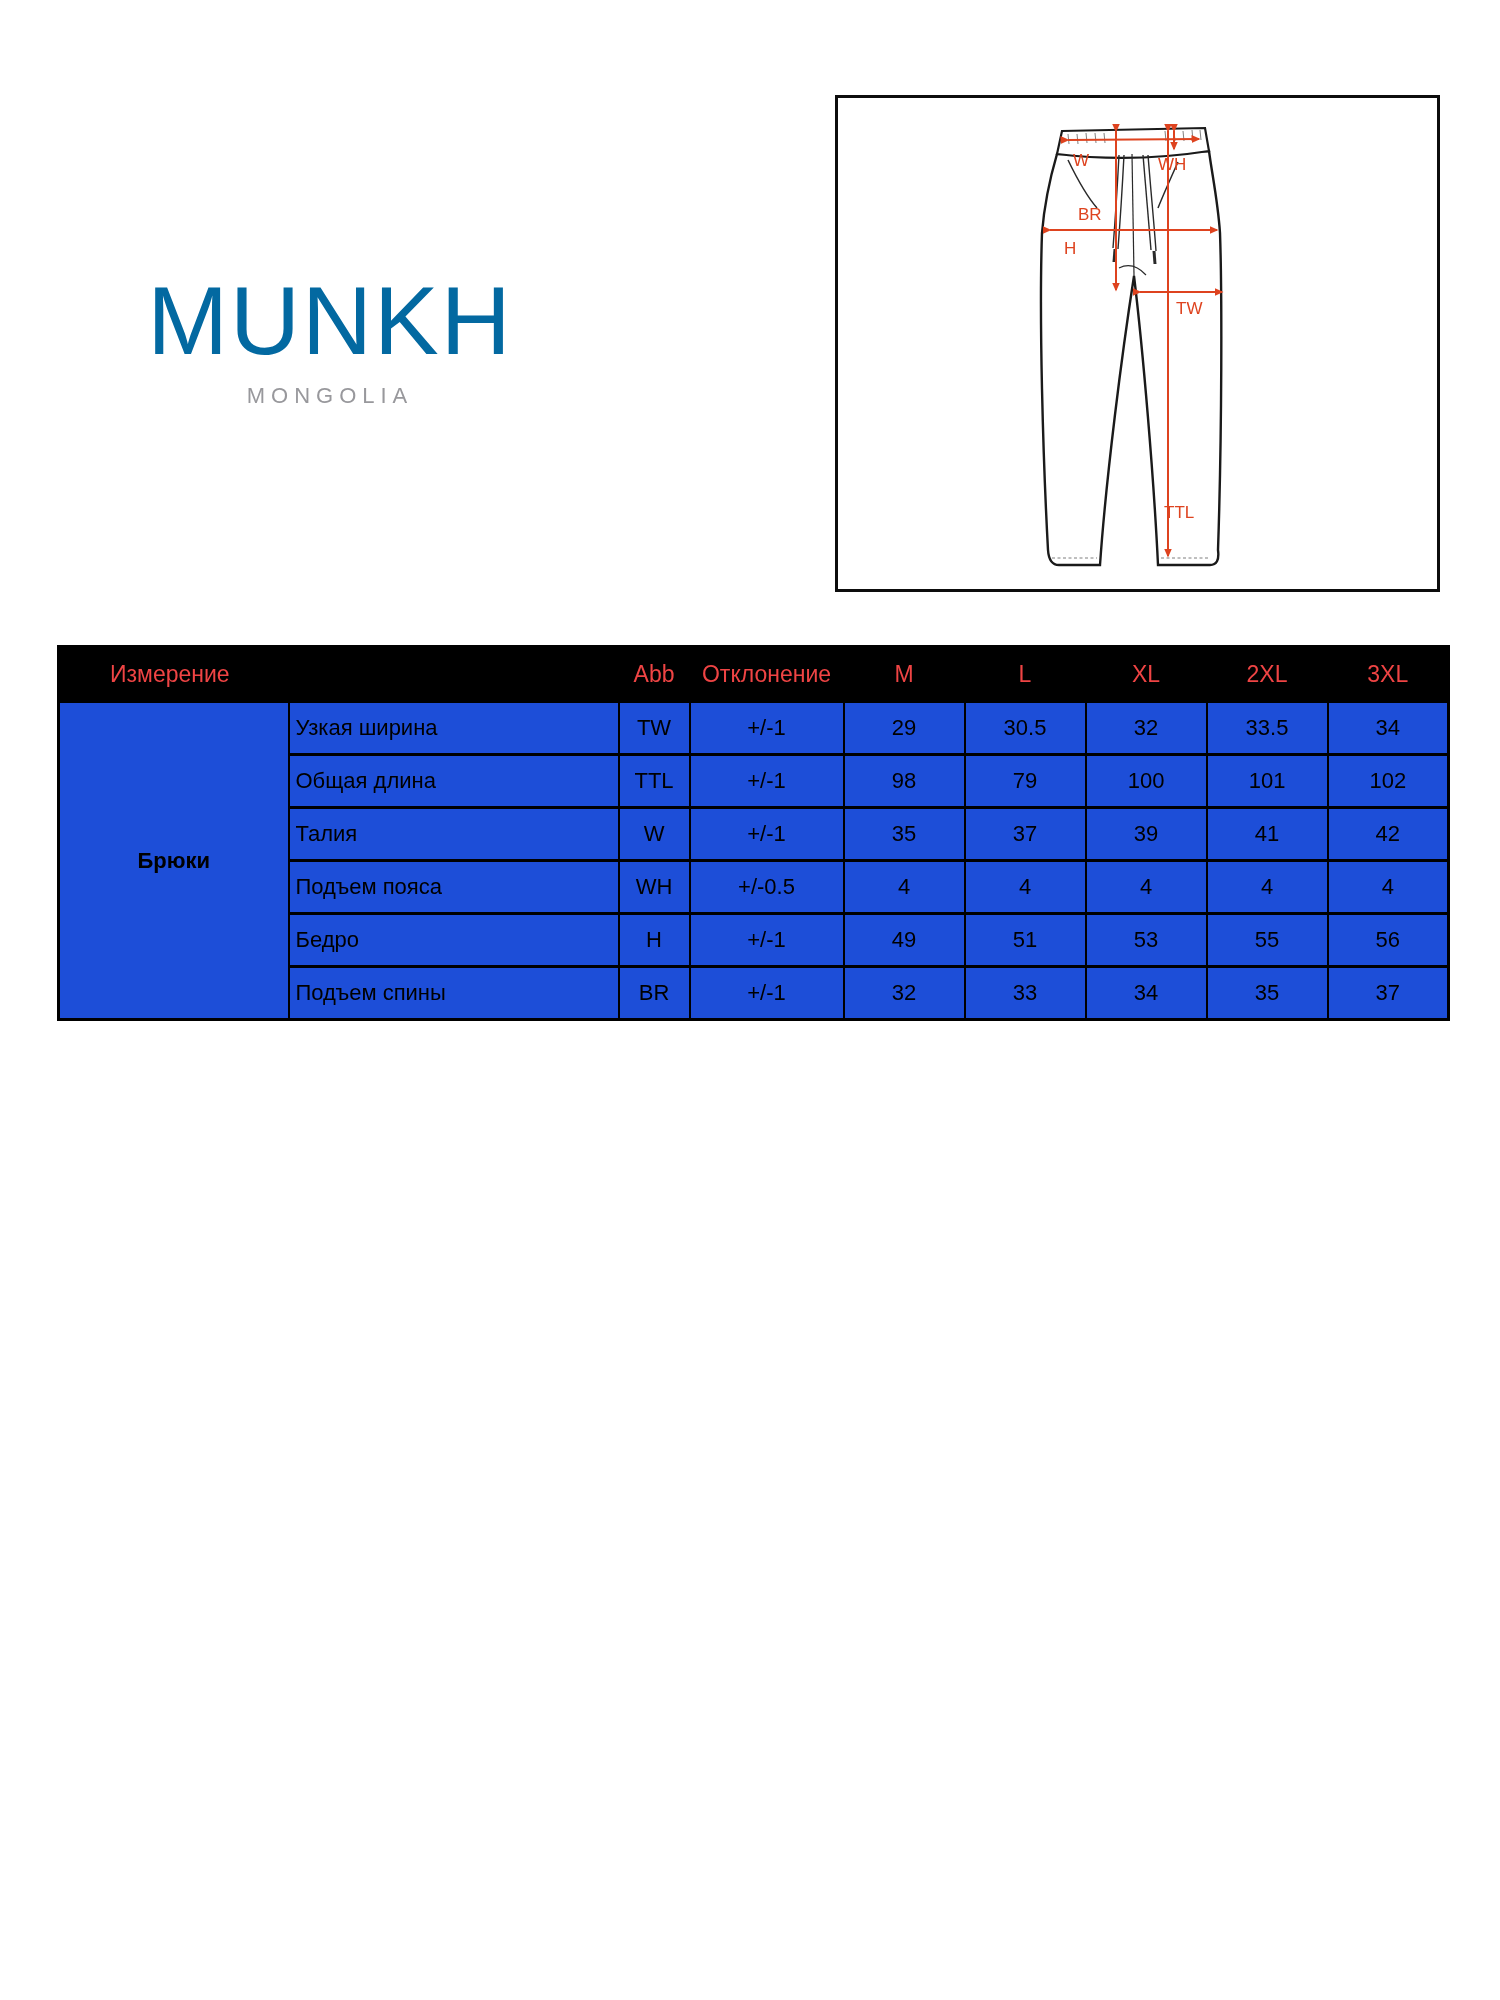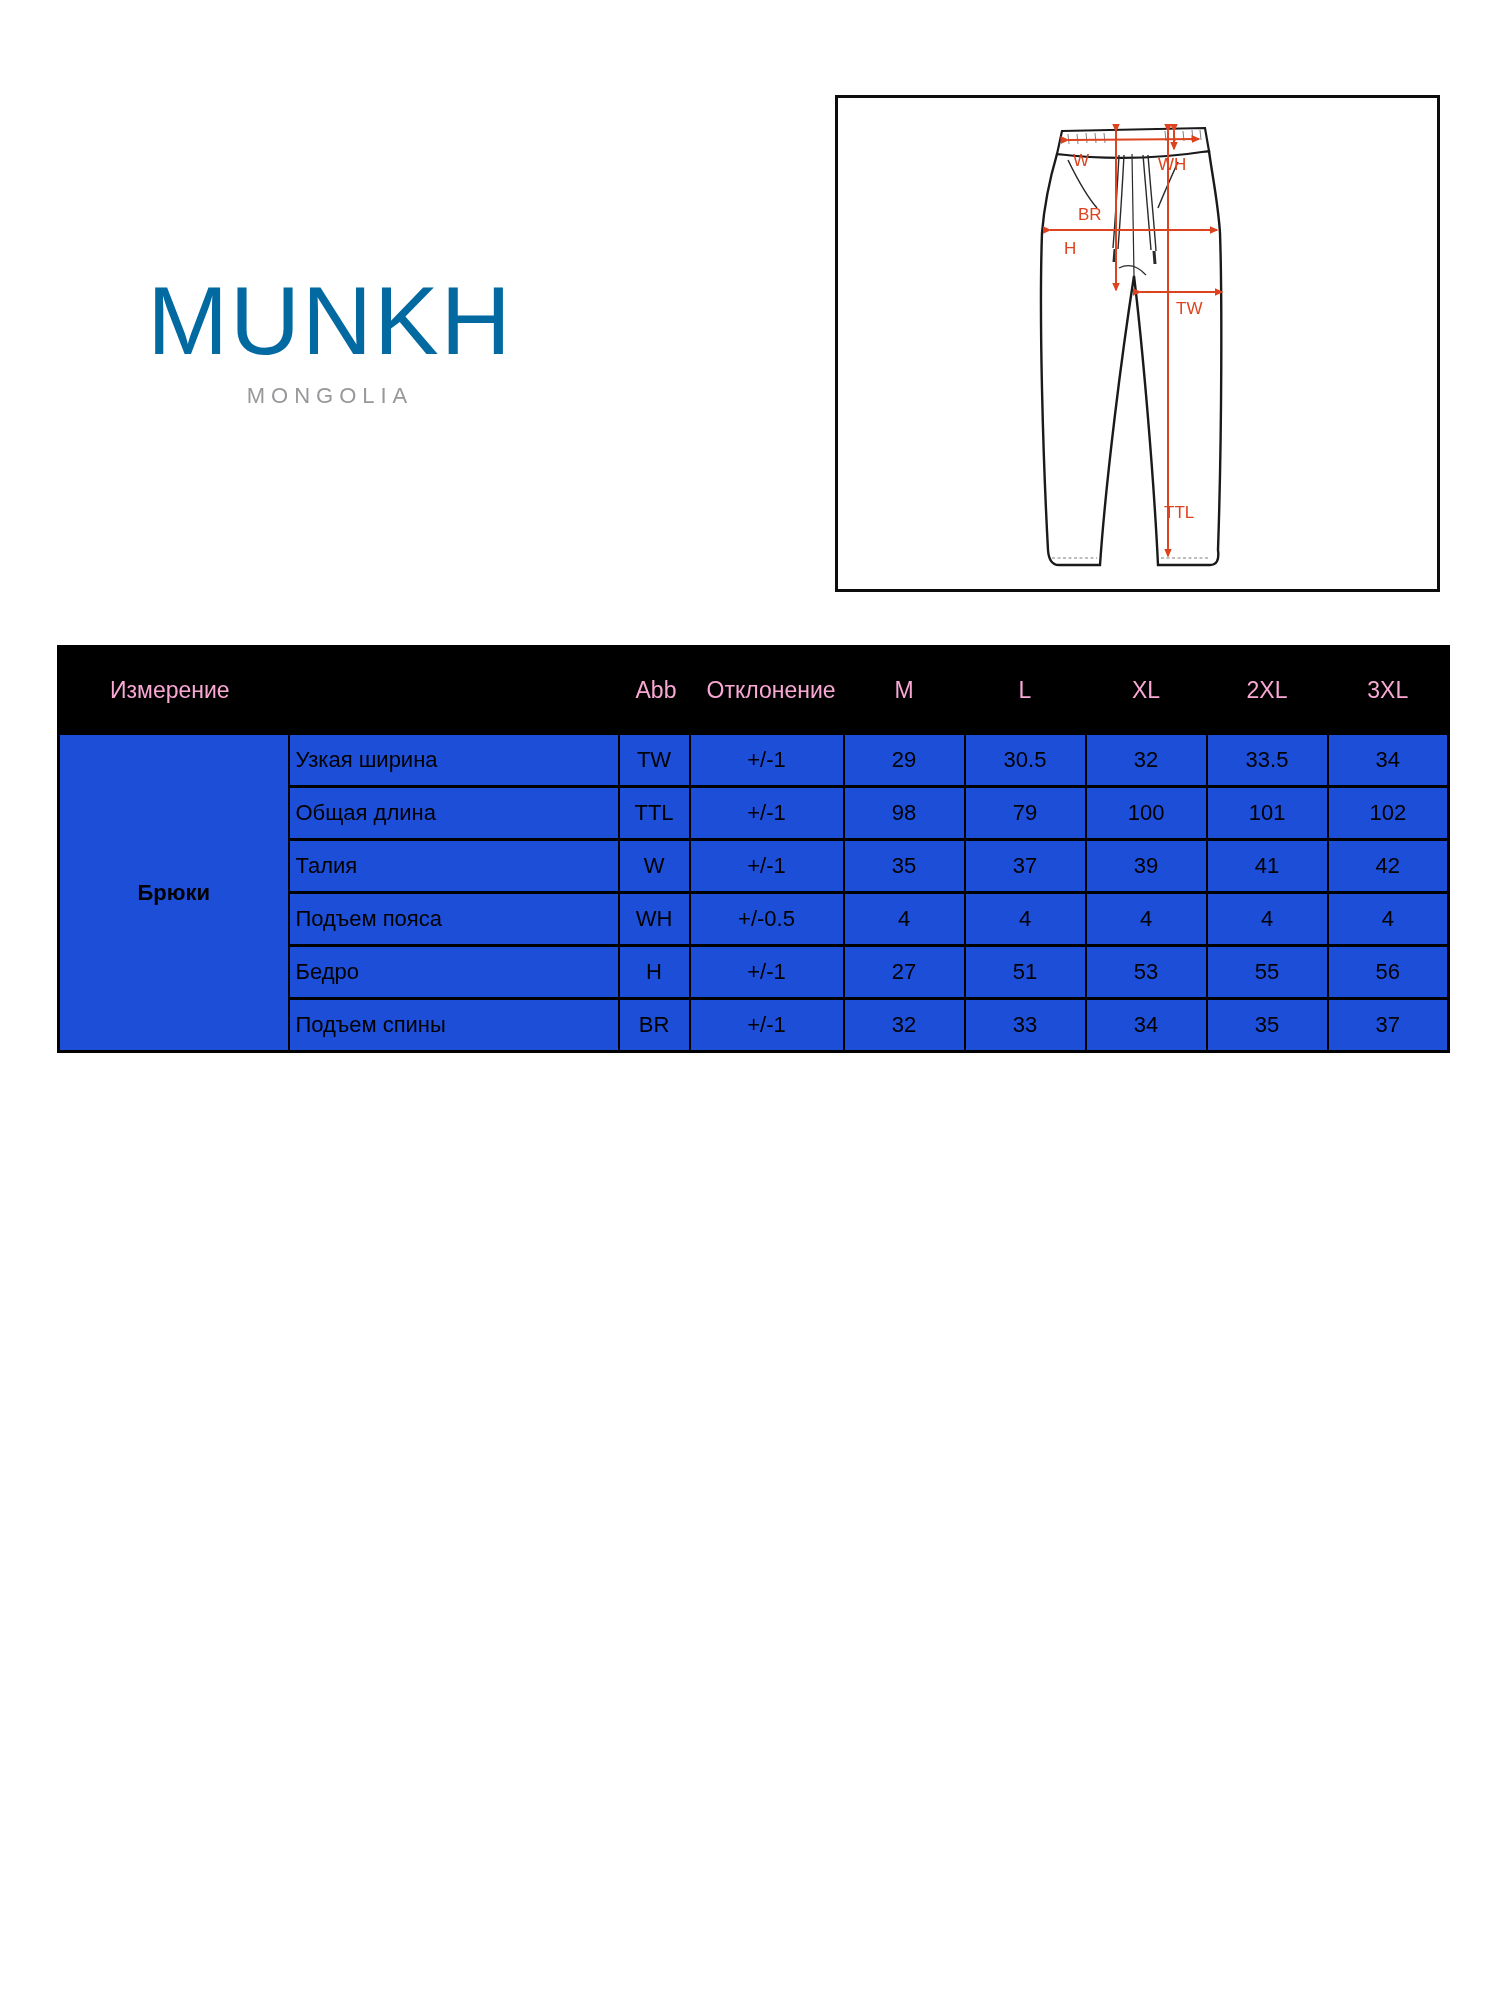--- a/index.html
+++ b/index.html
@@ -23,22 +23,22 @@
   }
   .diagram svg{display:block;width:599px;height:491px;}
   text.meas{font-family:"Liberation Sans",sans-serif;font-size:17px;fill:#de431f;}
   
   table.size-table{
     position:absolute;left:57px;top:645px;width:1390px;
     border-collapse:collapse;table-layout:fixed;
     border:3px solid #000;
   }
   table.size-table th{
-    background:#000;color:#f9a8d4;font-weight:400;font-size:23px;height:52px;
-    border:2px solid #000;text-align:center;padding:16px;
+    background:#000;color:#ef4444;font-weight:400;font-size:23px;height:52px;
+    border:2px solid #000;text-align:center;padding:0;
   }
   table.size-table th.th-measure{text-align:left;padding-left:50px;}
   table.size-table td{
     border:2px solid #000;border-top-width:3px;border-bottom-width:3px;
     font-size:22px;height:50px;text-align:center;padding:0;background:#1d4ed8;
     vertical-align:middle;
   }
   table.size-table td.name-cell{text-align:left;padding-left:6px;}
   table.size-table td.group-cell{text-align:center;font-weight:bold;}
 </style>
@@ -188,21 +188,21 @@
       <td>4</td>
       <td>4</td>
       <td>4</td>
       <td>4</td>
       <td>4</td>
     </tr>
     <tr>
       <td class="name-cell">Бедро</td>
       <td>H</td>
       <td>+/-1</td>
-      <td>27</td>
+      <td>49</td>
       <td>51</td>
       <td>53</td>
       <td>55</td>
       <td>56</td>
     </tr>
     <tr>
       <td class="name-cell">Подъем спины</td>
       <td>BR</td>
       <td>+/-1</td>
       <td>32</td>

